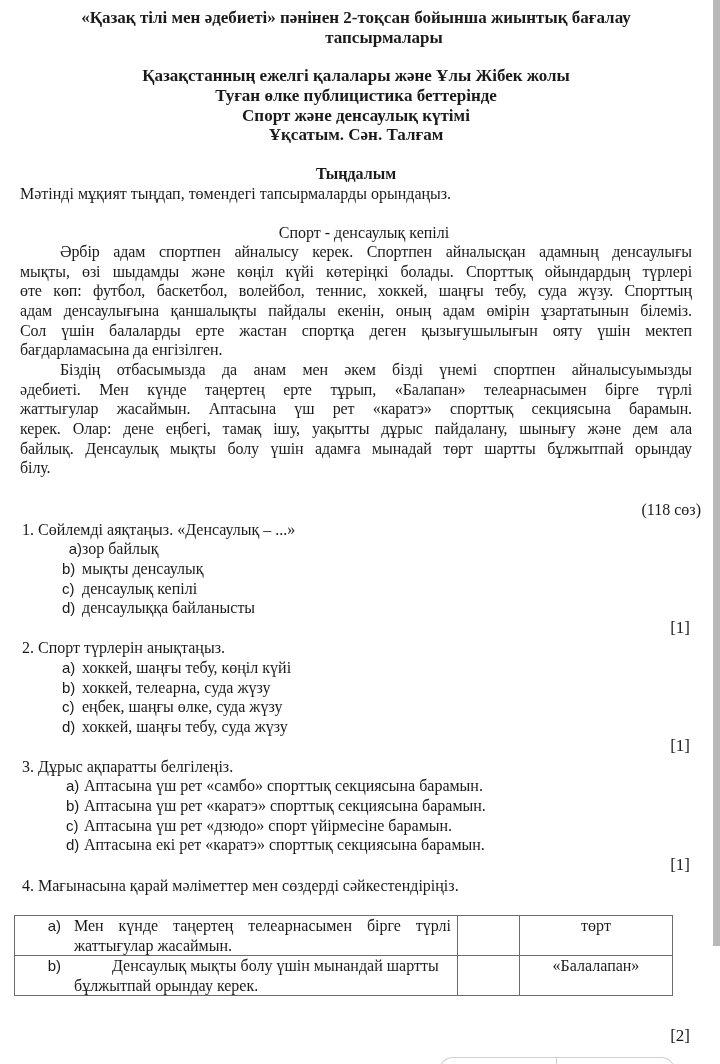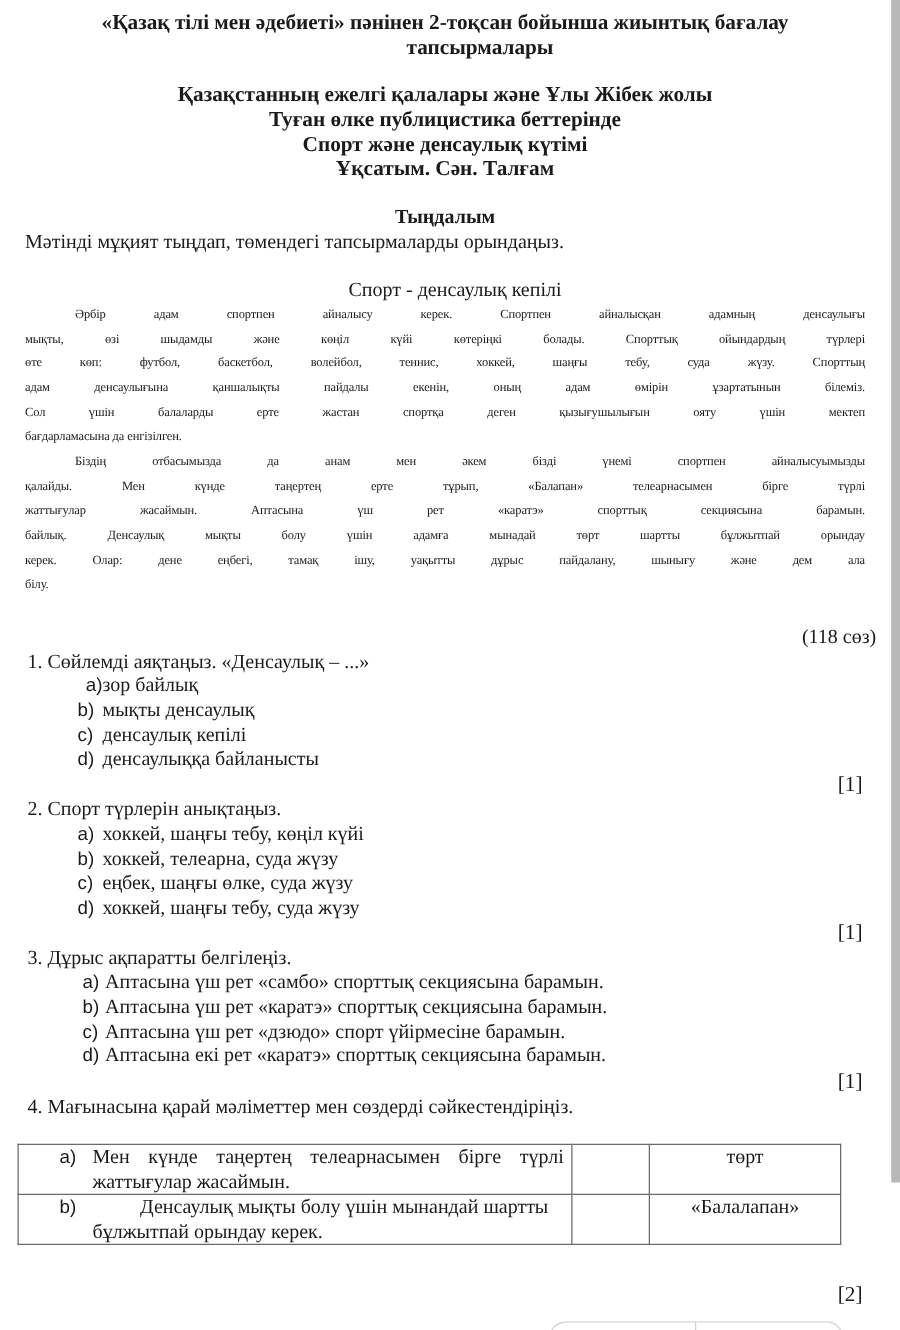--- a/index.html
+++ b/index.html
@@ -6,21 +6,21 @@
   body {
     width: 720px; height: 1064px; background: #ffffff; position: relative; overflow: hidden;
     font-family: "Liberation Serif", "DejaVu Serif", serif; color: #1a1a1a;
   }
   .abs { position: absolute; white-space: nowrap; }
   .bold { font-weight: bold; }
   .center { left: 0; width: 712px; text-align: center; }
   .h1 { font-size: 17px; line-height: 20px; }
   .t { font-size: 16px; line-height: 19.6px; }
   .para {
-    position: absolute; left: 20px; width: 672px; font-size: 10px; line-height: 19.7px;
+    position: absolute; left: 20px; width: 672px; font-size: 16px; line-height: 19.7px;
     text-align: justify; white-space: normal; letter-spacing: -0.1px; font-family: Liberation Serif, serif;
   }
   .para .ln { display: block; text-align: justify; text-align-last: justify; height: 19.7px; overflow: hidden; }
   .para .ln.last { text-align-last: left; }
   .para .ln.indent { text-indent: 40px; }
   .opt { position: absolute; left: 62px; font-size: 16px; line-height: 19.6px; white-space: nowrap; }
   .opt .letter { font-family: "Liberation Sans", "DejaVu Sans", sans-serif; font-size: 15px; display: inline-block; width: 20px; }
   .opt3 .letter { width: 18px; }
   .score { position: absolute; right: 30px; font-size: 17px; }
   .scrollbar {
@@ -64,24 +64,24 @@
   <span class="ln indent">Әрбір адам спортпен айналысу керек. Спортпен айналысқан адамның денсаулығы</span>
   <span class="ln">мықты, өзі шыдамды және көңіл күйі көтеріңкі болады. Спорттық ойындардың түрлері</span>
   <span class="ln">өте көп: футбол, баскетбол, волейбол, теннис, хоккей, шаңғы тебу, суда жүзу. Спорттың</span>
   <span class="ln">адам денсаулығына қаншалықты пайдалы екенін, оның адам өмірін ұзартатынын білеміз.</span>
   <span class="ln">Сол үшін балаларды ерте жастан спортқа деген қызығушылығын ояту үшін мектеп</span>
   <span class="ln last">бағдарламасына да  енгізілген.</span>
 </div>
 
 <div class="para" style="top:360px;">
   <span class="ln indent">Біздің отбасымызда да анам мен әкем бізді үнемі спортпен айналысуымызды</span>
-  <span class="ln">қалайды. Мен күнде таңертең ерте тұрып, «Балапан» телеарнасымен бірге түрлі</span>
+  <span class="ln">әдебиеті. Мен күнде таңертең ерте тұрып, «Балапан» телеарнасымен бірге түрлі</span>
   <span class="ln">жаттығулар жасаймын. Аптасына үш рет «каратэ» спорттық секциясына барамын.</span>
+  <span class="ln">керек. Олар: дене еңбегі, тамақ ішу, уақытты дұрыс пайдалану, шынығу және дем ала</span>
   <span class="ln">байлық. Денсаулық мықты болу үшін адамға мынадай төрт шартты бұлжытпай орындау</span>
-  <span class="ln">керек. Олар: дене еңбегі, тамақ ішу, уақытты дұрыс пайдалану, шынығу және дем ала</span>
   <span class="ln last">білу.</span>
 </div>
 
 <div class="abs t" style="top:500px; right:19px;font-family:Liberation Serif, serif;">(118 сөз)</div>
 
 <div class="abs t" style="top:520px; left:22px;">1. Сөйлемді аяқтаңыз. «Денсаулық – ...»</div>
 <div class="opt" style="top:539px;text-align:right;"><span class="letter">a)</span><span>зор байлық</span></div>
 <div class="opt" style="top:559px;"><span class="letter">b)</span><span>мықты денсаулық</span></div>
 <div class="opt" style="top:579px;"><span class="letter">c)</span><span>денсаулық кепілі</span></div>
 <div class="opt" style="top:598px;"><span class="letter">d)</span><span>денсаулыққа байланысты</span></div>

